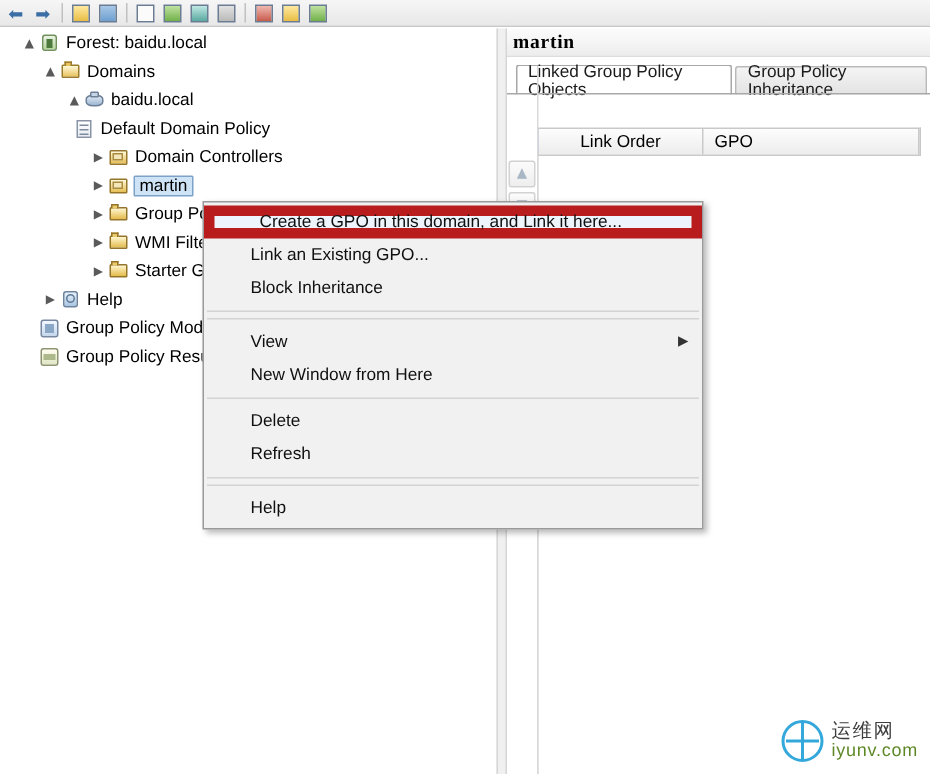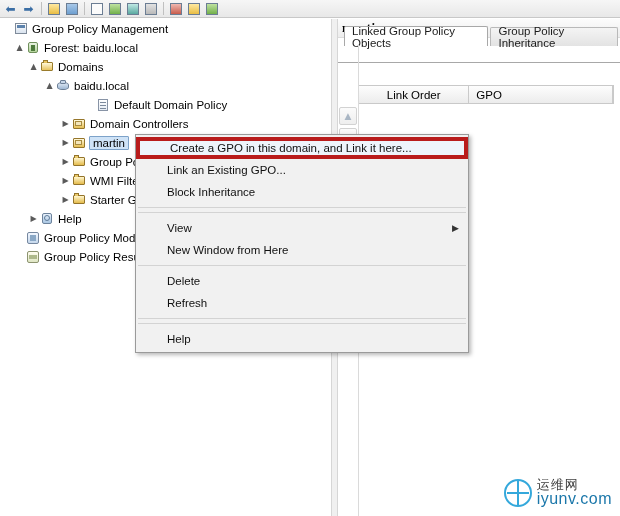--- a/index.html
+++ b/index.html
@@ -306,21 +306,21 @@
   }
   #right-title {
     font-family: "Liberation Serif", serif;
     font-weight: bold;
     font-size: 13px;
     padding-left: 4px;
     letter-spacing: 0.5px;
   }
   #tabstrip {
     position: absolute;
-    left: 0; top: 6px;
+    left: 0; top: 23px;
     width: 282px; height: 21px;
     display: flex;
     align-items: flex-end;
     padding-left: 6px;
     box-sizing: border-box;
   }
   .tab {
     height: 18px;
     padding: 0 7px;
     font-size: 11.5px;
@@ -415,21 +415,21 @@
     align-items: center;
     padding-left: 31px;
     padding-right: 8px;
     font-size: 11.5px;
     color: #101010;
     position: relative;
     box-sizing: border-box;
   }
   .menu-item.highlight {
     background: #eef4fb;
-    border: 4px solid #b91c1c;
+    border: 7px solid #b91c1c;
     height: 22px;
     padding-left: 30px;
     box-sizing: border-box;
   }
   .menu-sep {
     height: 1px;
     background: #d3d3d3;
     margin: 4px 2px 4px 2px;
   }
   .submenu-arrow {
@@ -438,21 +438,21 @@
     font-family: "DejaVu Sans", sans-serif;
     font-size: 9px;
     color: #333;
   }
 
   
   #watermark {
     position: absolute;
     right: 8px; bottom: 8px;
     display: flex;
-    align-items: center;
+    align-items: flex-start;
     opacity: 0.9;
   }
   #wm-globe {
     width: 28px; height: 28px;
     border: 2px solid #1f9fd8;
     border-radius: 50%;
     position: relative;
     margin-right: 5px;
     box-sizing: border-box;
   }
@@ -470,22 +470,22 @@
     width: 22px; height: 2px;
     background: #1f9fd8;
   }
   #wm-text { line-height: 1.05; }
   #wm-top {
     font-size: 13px;
     color: #2a2a2a;
     letter-spacing: 1px;
   }
   #wm-bottom {
-    font-size: 16px;
-    color: #0369a1;
+    font-size: 12px;
+    color: #4d7c0f;
     letter-spacing: 0.5px;
   }
 </style>
 </head>
 <body>
 
 <div id="toolbar">
   <div class="tb-btn arrow-btn">⬅</div>
   <div class="tb-btn arrow-btn">➡</div>
   <div class="tb-sep"></div>
@@ -515,27 +515,20 @@
   <div class="tb-btn">
       <span class="sq yellow"></span>
     </div>
   <div class="tb-btn">
       <span class="sq green"></span>
     </div>
 </div>
 
 <div id="tree-pane">
 
-<div class="tree-row" style="padding-left: 2px;">
-      <span class="twisty"></span>
-      <span class="tree-icon">
-        <span class="ic-root"></span>
-      </span>
-      <span class="tree-label">Group Policy Management</span>
-    </div>
     <div class="tree-row" style="padding-left: 14px;">
       <span class="twisty">▲</span>
       <span class="tree-icon">
         <span class="ic-forest"></span>
       </span>
       <span class="tree-label">Forest: baidu.local</span>
     </div>
     <div class="tree-row" style="padding-left: 28px;">
       <span class="twisty">▲</span>
       <span class="tree-icon">
@@ -543,21 +536,21 @@
       </span>
       <span class="tree-label">Domains</span>
     </div>
     <div class="tree-row" style="padding-left: 44px;">
       <span class="twisty">▲</span>
       <span class="tree-icon">
         <span class="ic-domain"></span>
       </span>
       <span class="tree-label">baidu.local</span>
     </div>
-    <div class="tree-row" style="padding-left: 84px;">
+    <div class="tree-row" style="padding-left: 37px;">
       <span class="twisty"></span>
       <span class="tree-icon">
         <span class="ic-gpo"></span>
       </span>
       <span class="tree-label">Default Domain Policy</span>
     </div>
     <div class="tree-row" style="padding-left: 60px;">
       <span class="twisty">▶</span>
       <span class="tree-icon">
         <span class="ic-ou"></span>

